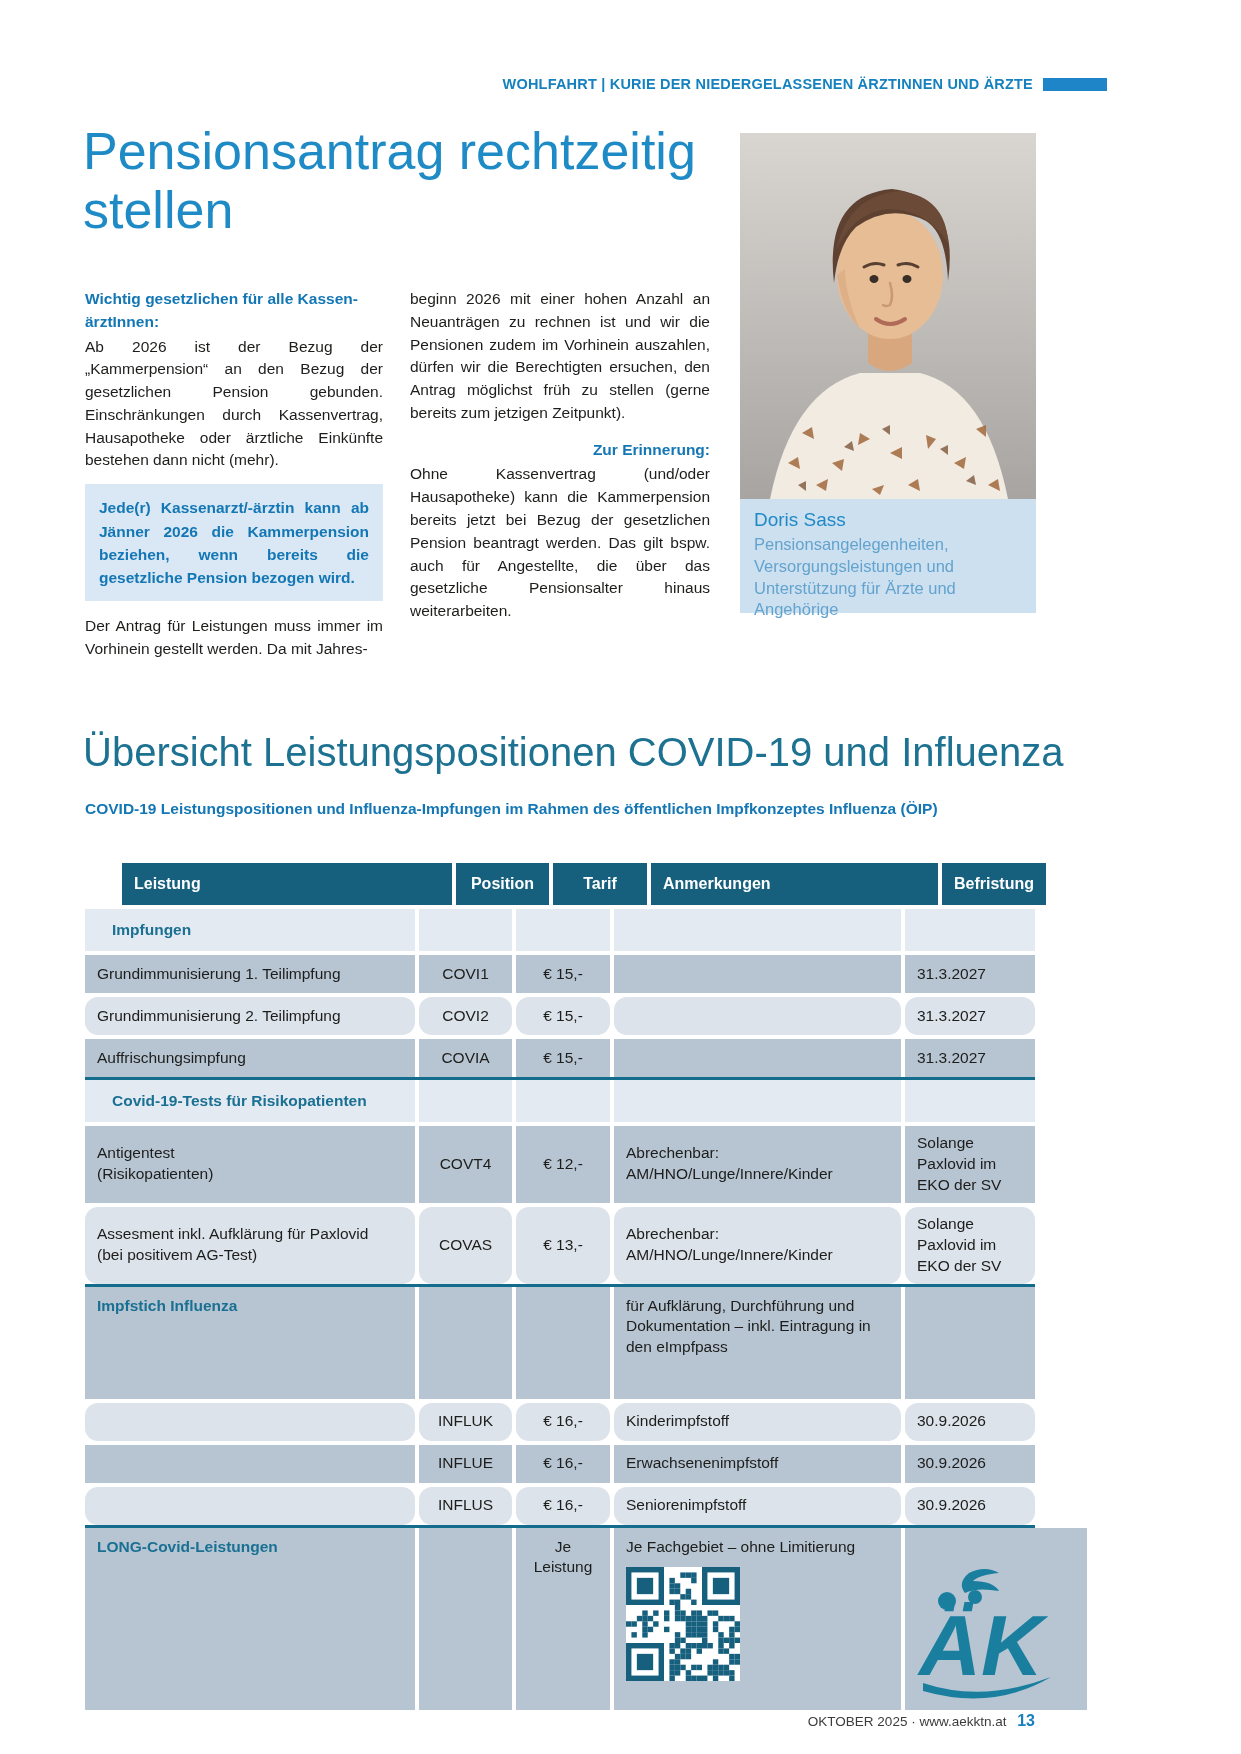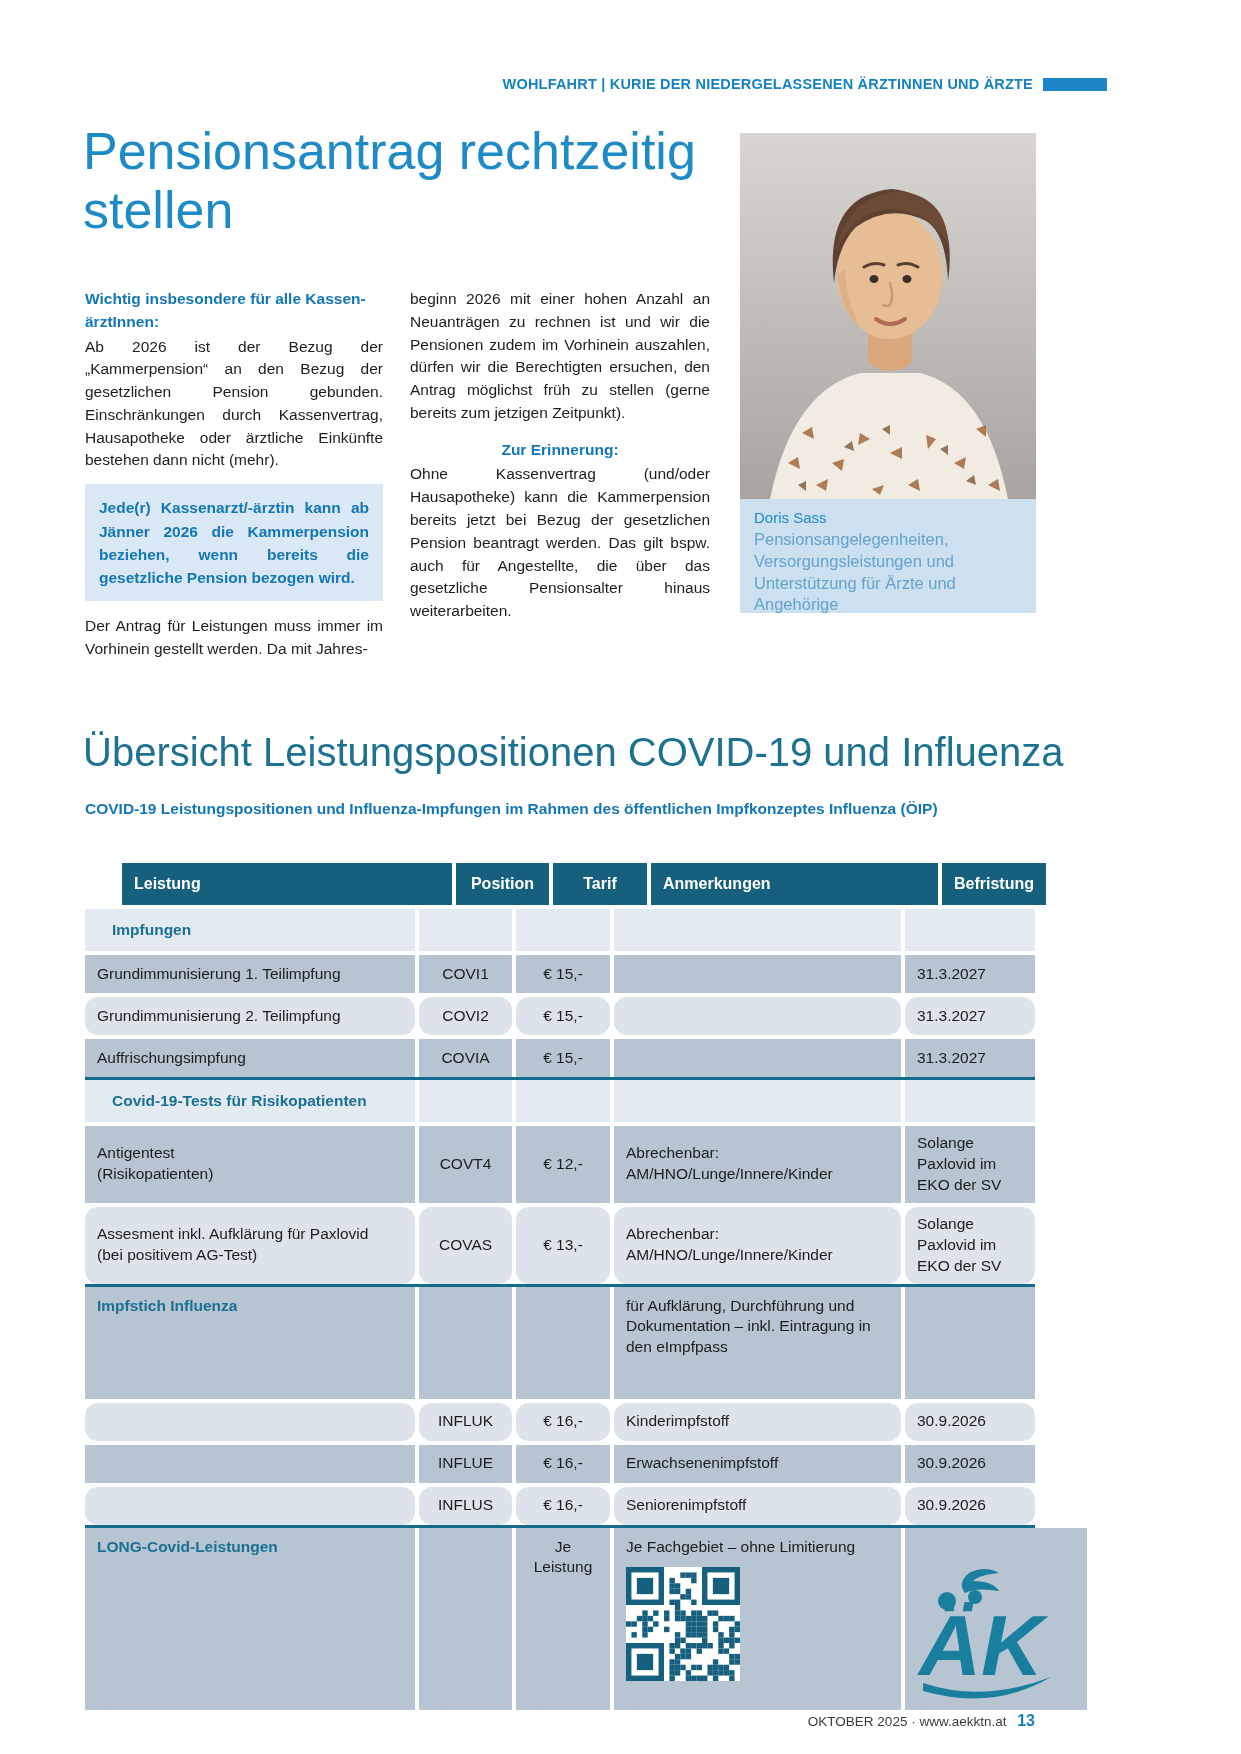--- a/index.html
+++ b/index.html
@@ -22,28 +22,28 @@
   }
   .col{position:absolute;top:288px;font-size:15.5px;line-height:1.47;text-align:justify;}
   .col1{left:85px;width:298px;}
   .col2{left:410px;width:300px;}
   .lead{font-weight:bold;color:#1477b5;white-space:pre-line;text-align:left;margin:0 0 2px 0;}
   .para{margin:0 0 4px 0;}
   .callout{
     background:#d9e8f4;color:#1477b5;font-weight:bold;
     padding:12px 14px;margin:12px 0 14px 0;text-align:justify;line-height:1.5;
   }
-  .remember{font-weight:bold;color:#1477b5;margin:14px 0 2px 0;text-align:center;}
+  .remember{font-weight:bold;color:#1477b5;margin:14px 0 2px 0;text-align:right;}
   
   .photo{position:absolute;left:740px;top:133px;width:296px;height:366px;overflow:hidden;}
   .caption{
     position:absolute;left:740px;top:499px;width:296px;height:114px;box-sizing:border-box;
     background:#cde0ef;padding:10px 14px;
   }
-  .caption .name{font-size:15px;color:#2089c6;margin:0 0 3px 0;}
+  .caption .name{font-size:19px;color:#2089c6;margin:0 0 3px 0;}
   .caption .role{font-size:16.5px;line-height:1.32;color:#63a3cf;margin:0;}
   
   .section-heading{
     position:absolute;top:730px;left:83px;width:1000px;margin:0;
     font-size:40px;font-weight:normal;color:#1d7191;
   }
   .section-sub{
     position:absolute;top:800px;left:85px;width:950px;margin:0;
     font-size:15.5px;font-weight:bold;color:#1477b5;
   }
@@ -78,21 +78,21 @@
 <body>
 
 <div class="tagline">
   <span>WOHLFAHRT | KURIE DER NIEDERGELASSENEN ÄRZTINNEN UND ÄRZTE</span>
   <span class="bar"></span>
 </div>
 
 <h1 class="headline">Pensionsantrag rechtzeitig stellen</h1>
 
 <div class="col col1">
-  <p class="lead">Wichtig insbesondere für alle Kassen-
+  <p class="lead">Wichtig gesetzlichen für alle Kassen-
 ärztInnen:</p>
   <p class="para">Ab 2026 ist der Bezug der „Kammerpension“ an den Bezug der gesetzlichen Pension gebunden. Einschränkungen durch Kassenvertrag, Hausapotheke oder ärztliche Einkünfte bestehen dann nicht (mehr).</p>
   <div class="callout">Jede(r) Kassenarzt/-ärztin kann ab Jänner 2026 die Kammerpension beziehen, wenn bereits die gesetzliche Pension bezogen wird.</div>
   <p class="para">Der Antrag für Leistungen muss immer im Vorhinein gestellt werden. Da mit Jahres-</p>
 </div>
 
 <div class="col col2">
   <p class="para">beginn 2026 mit einer hohen Anzahl an Neuanträgen zu rechnen ist und wir die Pensionen zudem im Vorhinein auszahlen, dürfen wir die Berechtigten ersuchen, den Antrag möglichst früh zu stellen (gerne bereits zum jetzigen Zeitpunkt).</p>
   <p class="remember">Zur Erinnerung:</p>
   <p class="para">Ohne Kassenvertrag (und/oder Hausapotheke) kann die Kammerpension bereits jetzt bei Bezug der gesetzlichen Pension beantragt werden. Das gilt bspw. auch für Angestellte, die über das gesetzliche Pensionsalter hinaus weiterarbeiten.</p>

